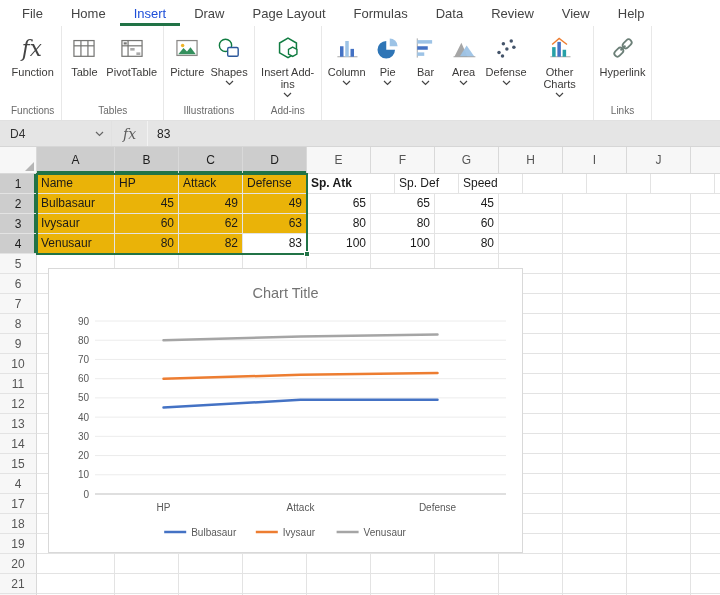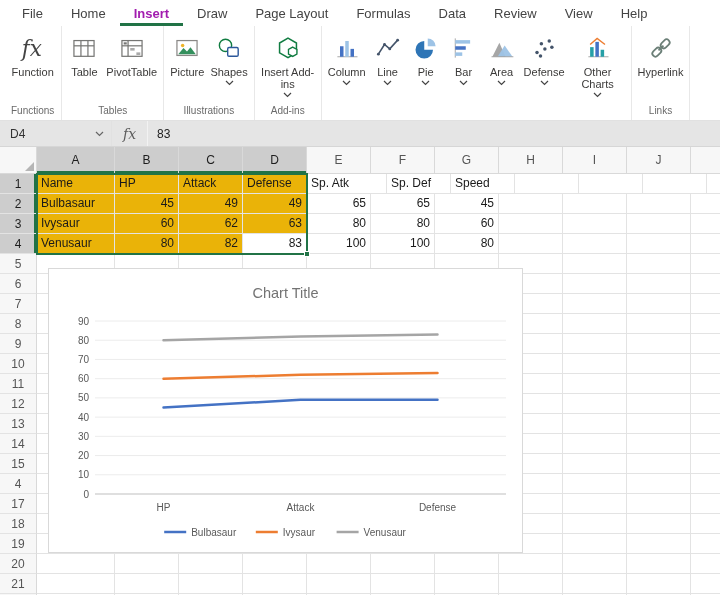--- a/index.html
+++ b/index.html
@@ -4,21 +4,21 @@
 <style>
   *{box-sizing:border-box;margin:0;padding:0}
   html,body{width:720px;height:595px;overflow:hidden;background:#fff;
     font-family:"Liberation Sans",sans-serif}
   .app{position:relative;width:720px;height:595px;background:#fff}
 
   
   .menubar{display:flex;align-items:stretch;height:26px;padding-left:8px;background:#fff}
   .menu-item{padding:3px 14px 0 14px;font-size:13px;color:#444;display:flex;align-items:center;
     cursor:pointer;border-bottom:3px solid transparent;white-space:nowrap}
-  .menu-item.active{color:#a21caf;font-weight:700;border-bottom-color:#217346}
+  .menu-item.active{color:#1d4ed8;font-weight:400;border-bottom-color:#217346}
 
   
   .ribbon{display:flex;height:95px;border-bottom:1px solid #e1e1e1;background:#fff;padding-left:4px}
   .rgroup{display:flex;flex-direction:column;border-right:1px solid #e8e8e8;padding:0 3px}
   .rbtns{display:flex;flex:1;align-items:flex-start;padding-top:5px;justify-content:center}
   .rbtn{display:flex;flex-direction:column;align-items:center;min-width:38px;max-width:64px;
     padding:2px 3px;cursor:pointer;border-radius:2px}
   .ricon{height:30px;display:flex;align-items:center;justify-content:center}
   .rlabel{font-size:11px;color:#3b3a39;text-align:center;line-height:12px;margin-top:3px;max-width:54px}
   .rchev{margin-top:2px;line-height:0}
@@ -181,35 +181,20 @@
               </svg>
             </div>
             <div class="rlabel">Column</div>
             <div class="rchev"><svg width="9" height="6" viewBox="0 0 9 6">
                 <path d="M1 1l3.5 3.5L8 1" stroke="#444" fill="none" stroke-width="1.2"></path>
               </svg></div>
           </div>
           <div class="rbtn">
             <div class="ricon">
               <svg width="30" height="28" viewBox="0 0 32 32">
-                <polyline points="5,23 12,12 18,17 27,7" fill="none" stroke="#44546A" stroke-width="1.8"></polyline>
-                <circle cx="5" cy="23" r="1.6" fill="#44546A"></circle>
-                <circle cx="12" cy="12" r="1.6" fill="#44546A"></circle>
-                <circle cx="18" cy="17" r="1.6" fill="#44546A"></circle>
-                <circle cx="27" cy="7" r="1.6" fill="#44546A"></circle>
-              </svg>
-            </div>
-            <div class="rlabel">Line</div>
-            <div class="rchev"><svg width="9" height="6" viewBox="0 0 9 6">
-                <path d="M1 1l3.5 3.5L8 1" stroke="#444" fill="none" stroke-width="1.2"></path>
-              </svg></div>
-          </div>
-          <div class="rbtn">
-            <div class="ricon">
-              <svg width="30" height="28" viewBox="0 0 32 32">
                 <path d="M14 18 L14 8 A10 10 0 1 0 24 18 Z" fill="#2E75B6"></path>
                 <path d="M18 14 L18 5 A9 9 0 0 1 27 14 Z" fill="#9DC3E6"></path>
               </svg>
             </div>
             <div class="rlabel">Pie</div>
             <div class="rchev"><svg width="9" height="6" viewBox="0 0 9 6">
                 <path d="M1 1l3.5 3.5L8 1" stroke="#444" fill="none" stroke-width="1.2"></path>
               </svg></div>
           </div>
           <div class="rbtn">
@@ -324,21 +309,21 @@
         <div class="gcolhead" style="width: 64px;">I</div>
         <div class="gcolhead" style="width: 64px;">J</div>
         <div class="gcolhead fill"></div>
       </div>
       <div class="grow">
         <div class="growhead sel">1</div>
         <div class="gcell sel" style="width: 78px;">Name</div>
         <div class="gcell sel" style="width: 64px;">HP</div>
         <div class="gcell sel" style="width: 64px;">Attack</div>
         <div class="gcell sel" style="width: 64px;">Defense</div>
-        <div class="gcell" style="width: 80px;">Sp. Atk</div>
+        <div class="gcell" style="width: 88px; font-weight: bold;">Sp. Atk</div>
         <div class="gcell" style="width: 64px;">Sp. Def</div>
         <div class="gcell" style="width: 64px;">Speed</div>
         <div class="gcell" style="width: 64px;"></div>
         <div class="gcell" style="width: 64px;"></div>
         <div class="gcell" style="width: 64px;"></div>
         <div class="gcell fill"></div>
       </div>
       <div class="grow">
         <div class="growhead sel">2</div>
         <div class="gcell sel" style="width: 78px;">Bulbasaur</div>

